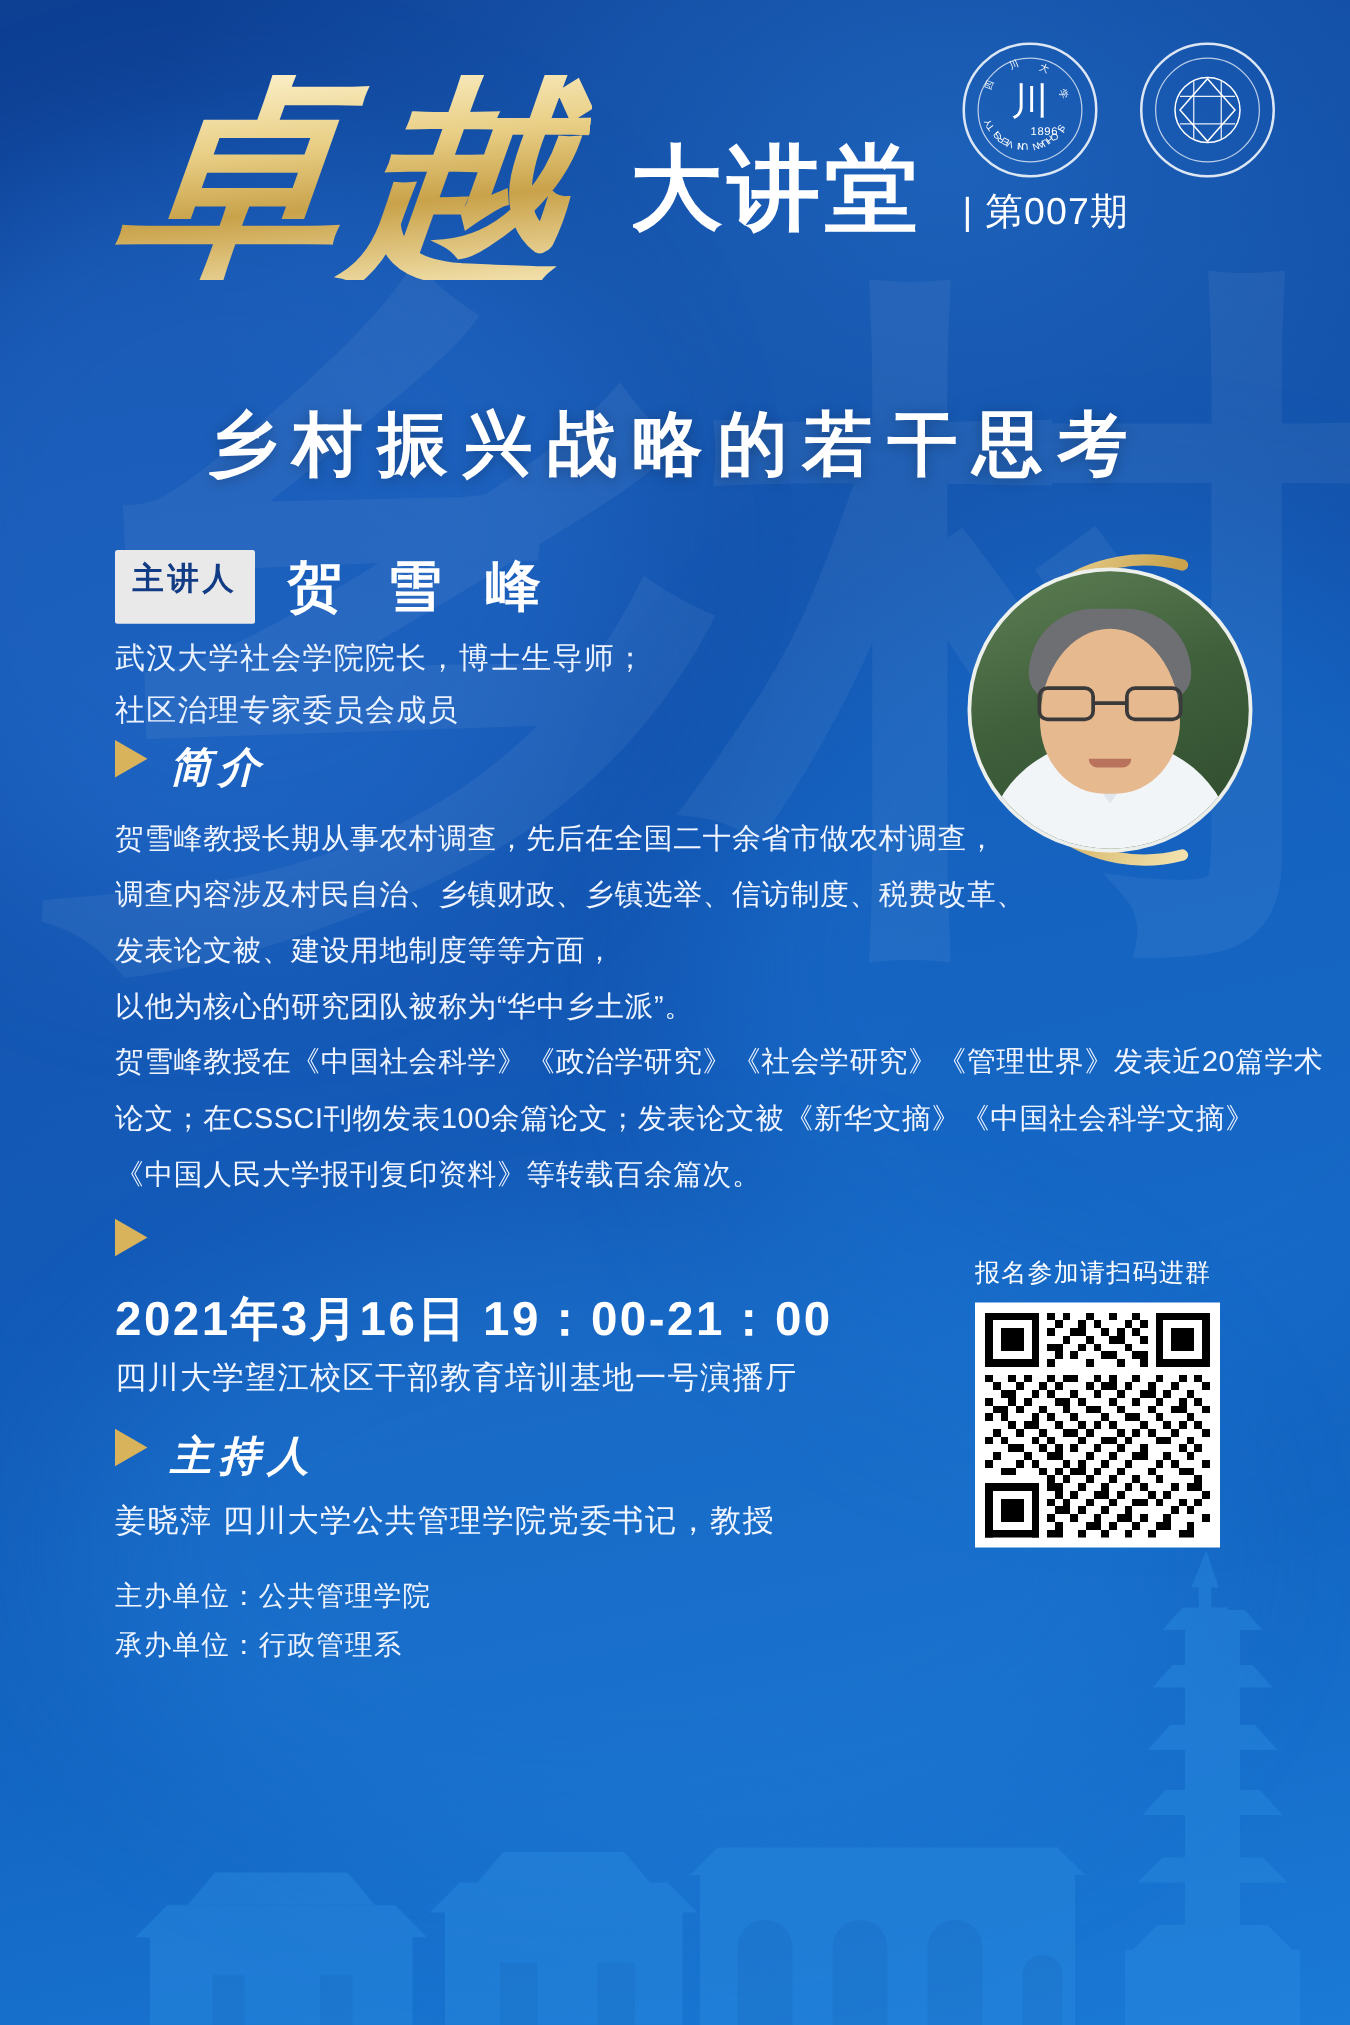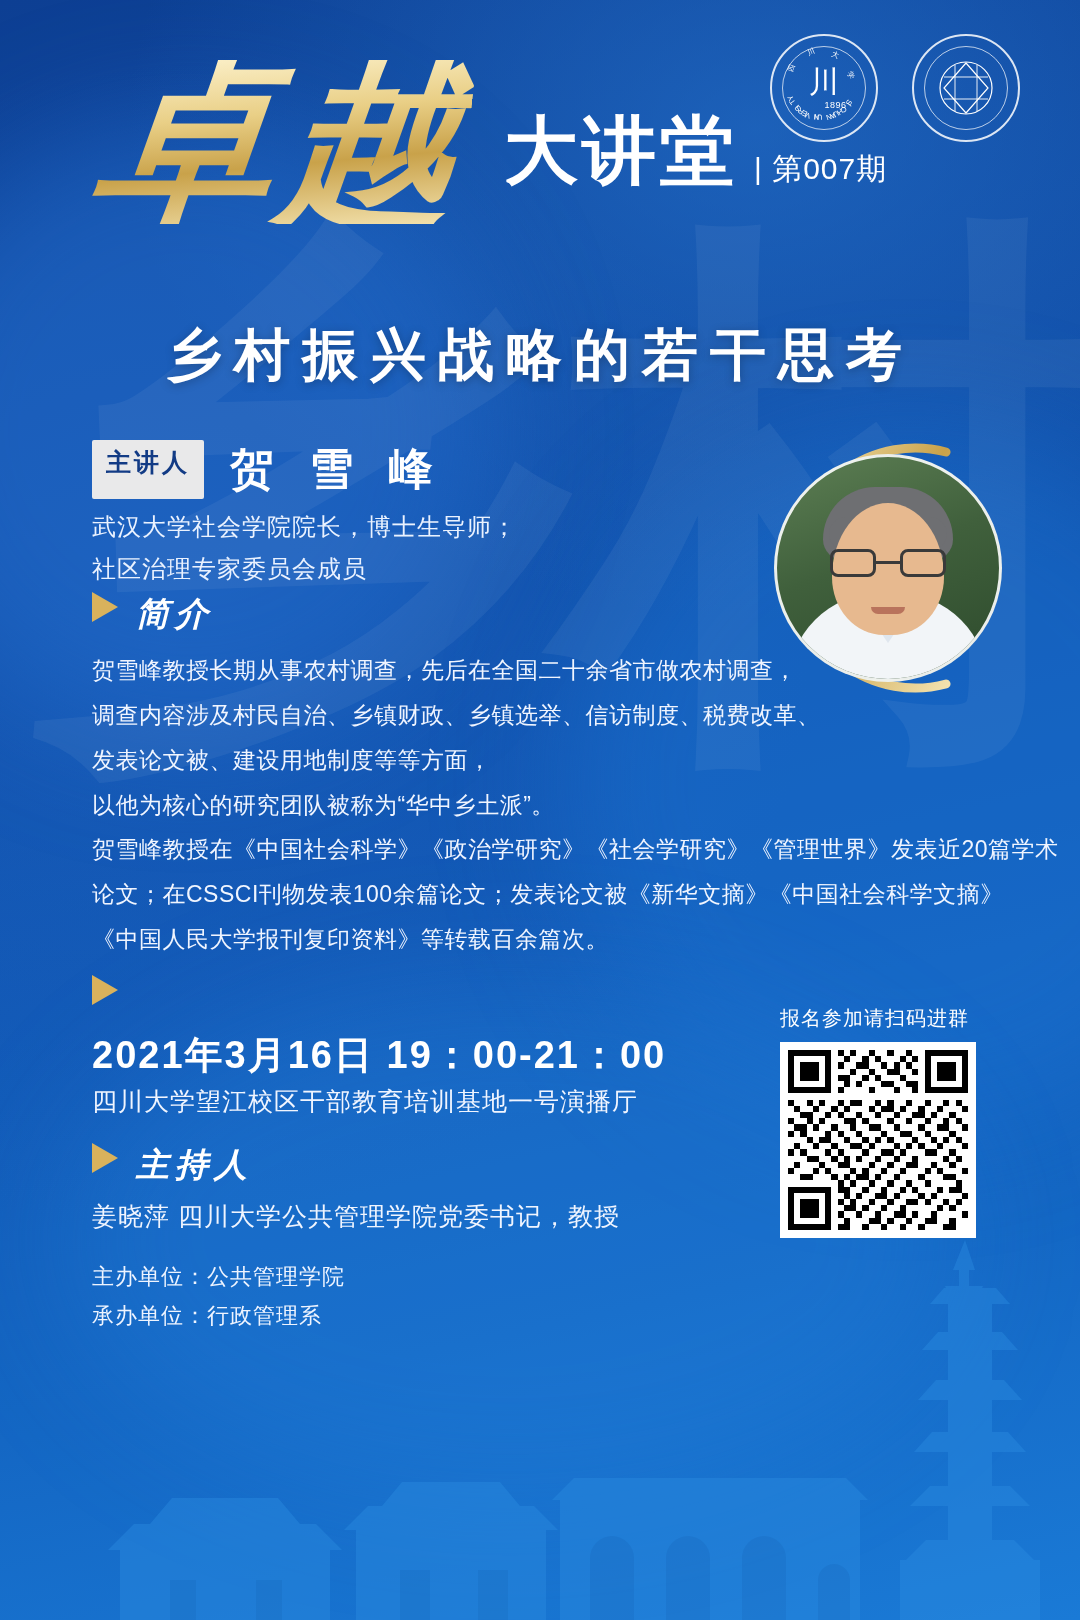--- a/index.html
+++ b/index.html
@@ -88,21 +88,21 @@
     letter-spacing: 8px;
     transform: skewX(-6deg);
     text-shadow: none;
   }
   .brand-sub {
     font-family: "DejaVu Serif", "Liberation Serif", serif;
     font-size: 74px; font-weight: 700; color: #ffffff;
     margin-left: 36px; margin-bottom: 22px; letter-spacing: 4px;
   }
   .brand-issue {
-    color: #ffffff; font-size: 30px; margin-left: 16px; margin-bottom: 34px;
+    color: #ffffff; font-size: 30px; margin-left: 32px; margin-bottom: 34px;
     letter-spacing: 1px; white-space: nowrap;
   }
 
   .lecture-title {
     position: absolute; left: 0; right: 0; top: 318px;
     text-align: center;
     font-family: "DejaVu Serif", "Liberation Serif", serif;
     font-size: 56px; font-weight: 700; letter-spacing: 12px;
     color: #ffffff;
     text-shadow: 0 2px 10px rgba(0,0,0,0.25);

